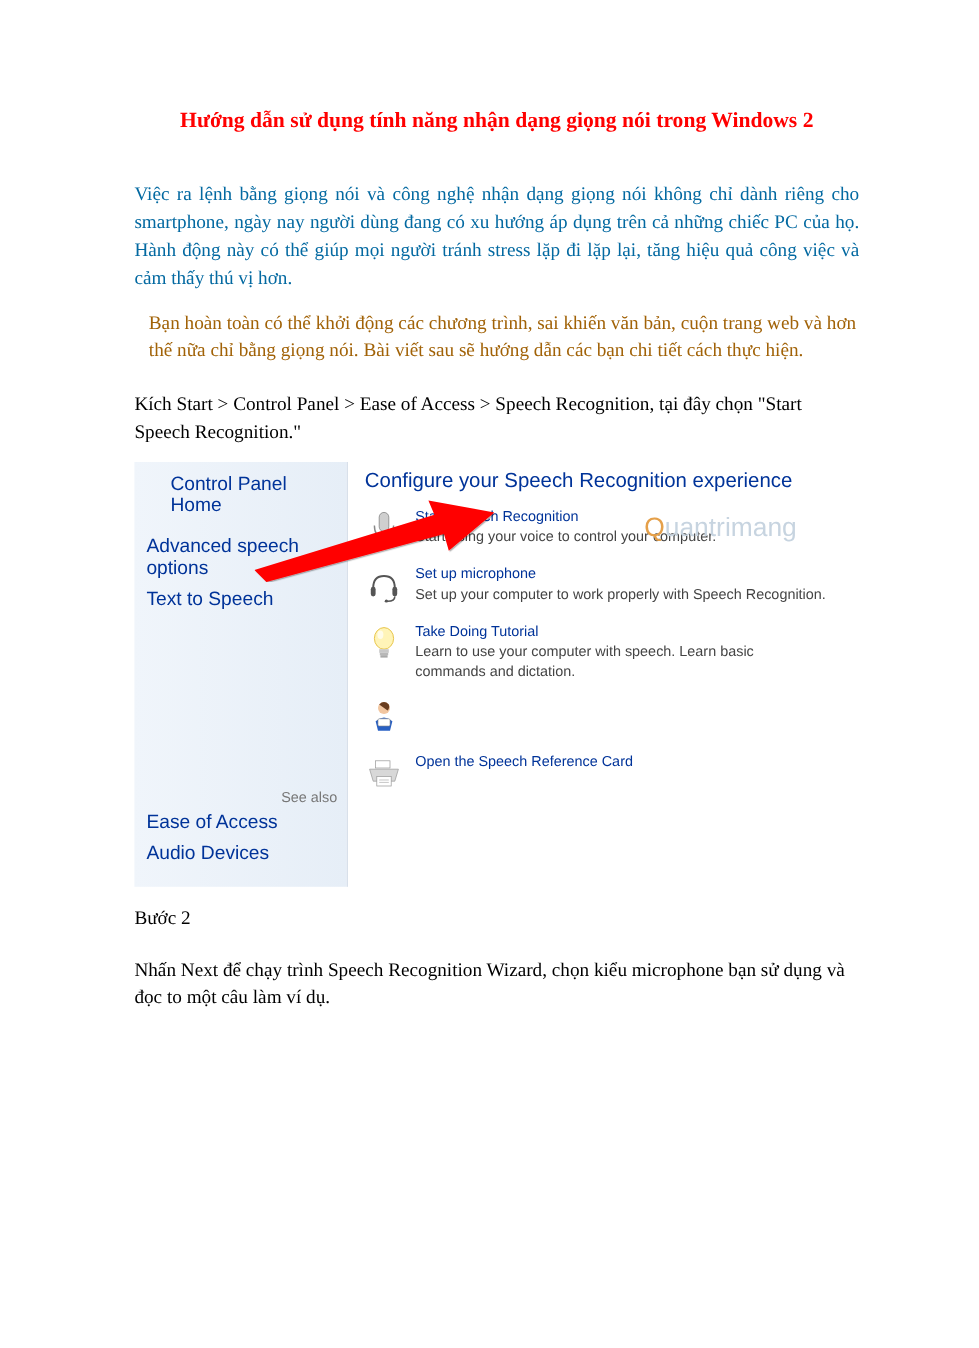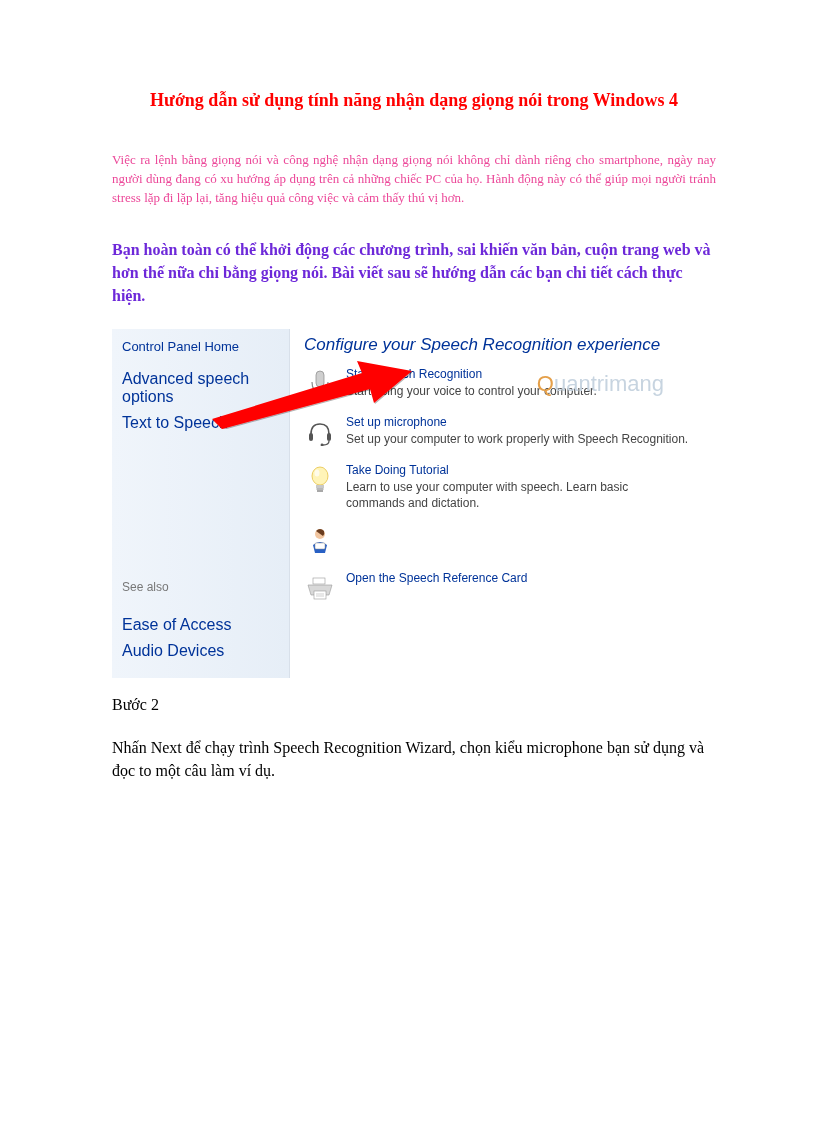--- a/index.html
+++ b/index.html
@@ -17,32 +17,32 @@
   }
   h1.title {
     color: #ff0000;
     font-size: 18px;
     font-weight: bold;
     text-align: center;
     margin: 0 0 40px 0;
     font-family: "Times New Roman", serif;
   }
   p.intro {
-    color: #ec4899;
-    font-size: 13px;
+    color: #0369a1;
+    font-size: 16px;
     line-height: 1.45;
-    margin: 0 0 30px 0;
+    margin: 0 0 14px 0;
     text-align: justify;
   }
   p.bold-intro {
-    color: #6d28d9;
-    font-size: 16px;
-    font-weight: bold;
+    color: #a16207;
+    font-size: 16px;
+    font-weight: normal;
     line-height: 1.45;
-    margin: 0 0 22px 0;
+    margin: 0 0 22px 12px;
   }
   .step-label {
     font-size: 16px;
     margin: 0 0 22px 0;
   }
   .step-instruction {
     font-size: 16px;
     margin: 0 0 12px 0;
     line-height: 1.45;
   }
@@ -59,49 +59,50 @@
     width: 178px;
     background: linear-gradient(to right, #f0f5fb 0%, #e6eef7 100%);
     border-right: 1px solid #d8e0ea;
     padding: 10px 8px 10px 10px;
     box-sizing: border-box;
     display: flex;
     flex-direction: column;
   }
   .cp-home {
     color: #003399;
-    font-size: 13px;
+    font-size: 16px;
     margin-bottom: 16px;
+    margin-left: 20px;
   }
   .cp-opt {
     color: #003399;
     font-size: 16px;
     margin-bottom: 8px;
   }
   .cp-spacer {
     flex: 1;
     min-height: 140px;
   }
   .cp-seealso-label {
     color: #777;
     font-size: 12px;
-    margin-bottom: 22px;
+    margin-bottom: 6px;
+    text-align: right;
   }
   .cp-main {
     flex: 1;
     padding: 6px 0 6px 14px;
     box-sizing: border-box;
     position: relative;
   }
   .cp-heading {
     color: #003399;
     font-size: 17px;
     font-weight: normal;
     margin: 0 0 12px 0;
-    font-style: italic;
   }
   .cp-row {
     display: flex;
     align-items: flex-start;
     margin-bottom: 12px;
   }
   .cp-icon {
     width: 32px;
     height: 36px;
     flex-shrink: 0;
@@ -142,27 +143,28 @@
   }
   .watermark .q {
     color: #e5a04a;
   }
 </style>
 </head>
 <body>
 
 <div class="page">
 
-  <h1 class="title">Hướng dẫn sử dụng tính năng nhận dạng giọng nói trong Windows 4</h1>
+  <h1 class="title">Hướng dẫn sử dụng tính năng nhận dạng giọng nói trong Windows 2</h1>
 
   <p class="intro">Việc ra lệnh bằng giọng nói và công nghệ nhận dạng giọng nói không chỉ dành riêng cho smartphone, ngày nay người dùng đang có xu hướng áp dụng trên cả những chiếc PC của họ. Hành động này có thể giúp mọi người tránh stress lặp đi lặp lại, tăng hiệu quả công việc và cảm thấy thú vị hơn.</p>
 
   <p class="bold-intro">Bạn hoàn toàn có thể khởi động các chương trình, sai khiến văn bản, cuộn trang web và hơn thế nữa chỉ bằng giọng nói. Bài viết sau sẽ hướng dẫn các bạn chi tiết cách thực hiện.</p>
 
 
+  <p class="step-instruction">Kích Start &gt; Control Panel &gt; Ease of Access &gt; Speech Recognition, tại đây chọn "Start Speech Recognition."</p>
 
   <div class="screenshot">
 
     <div class="cp-sidebar">
       <div class="cp-home">Control Panel Home</div>
       <div class="cp-opt">Advanced speech options</div>
       <div class="cp-opt">Text to Speech</div>
       <div class="cp-spacer"></div>
       <div class="cp-seealso-label">See also</div>
       <div class="cp-opt">Ease of Access</div>

